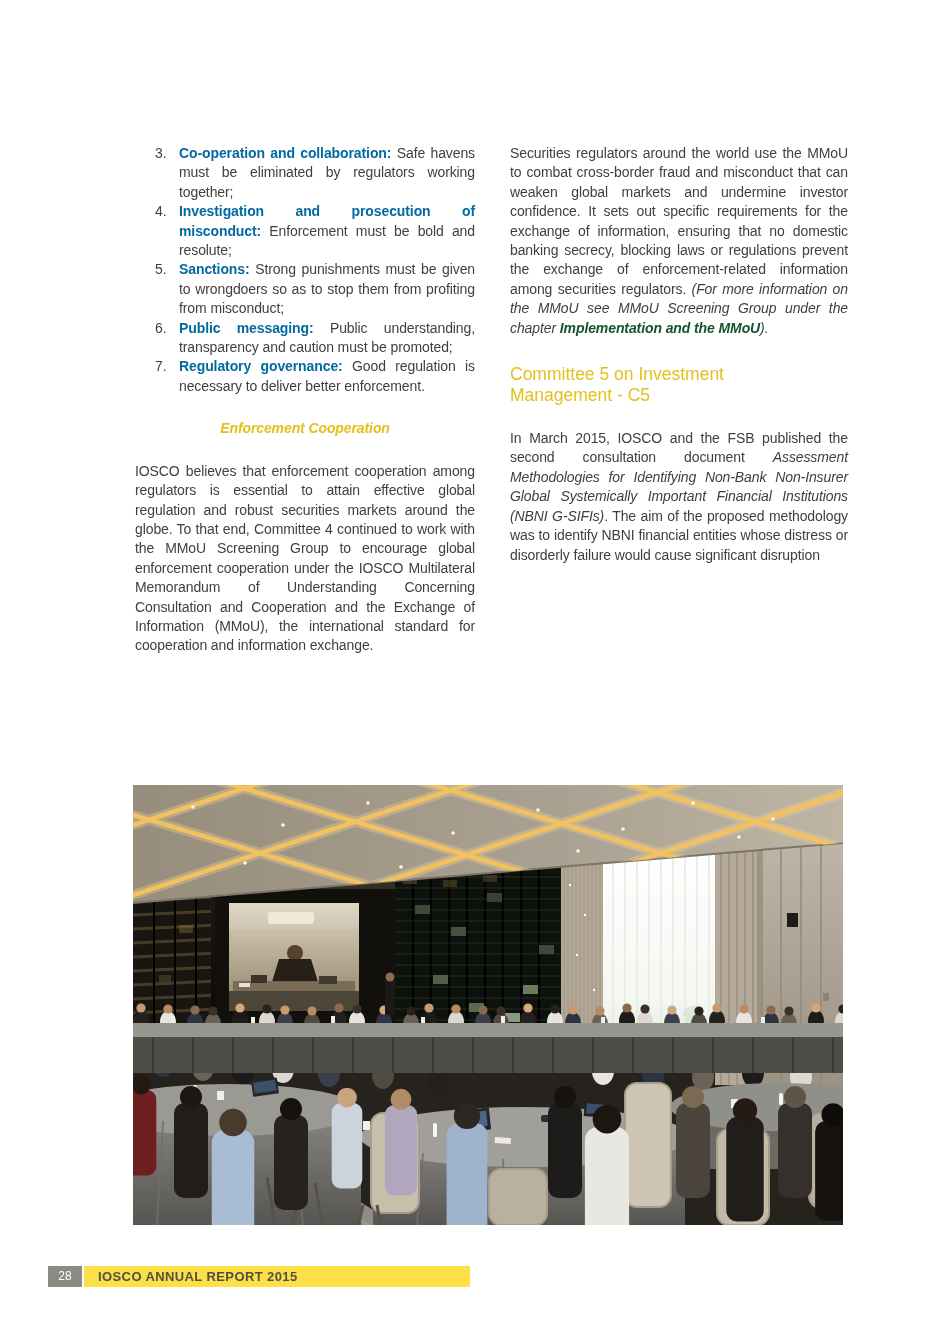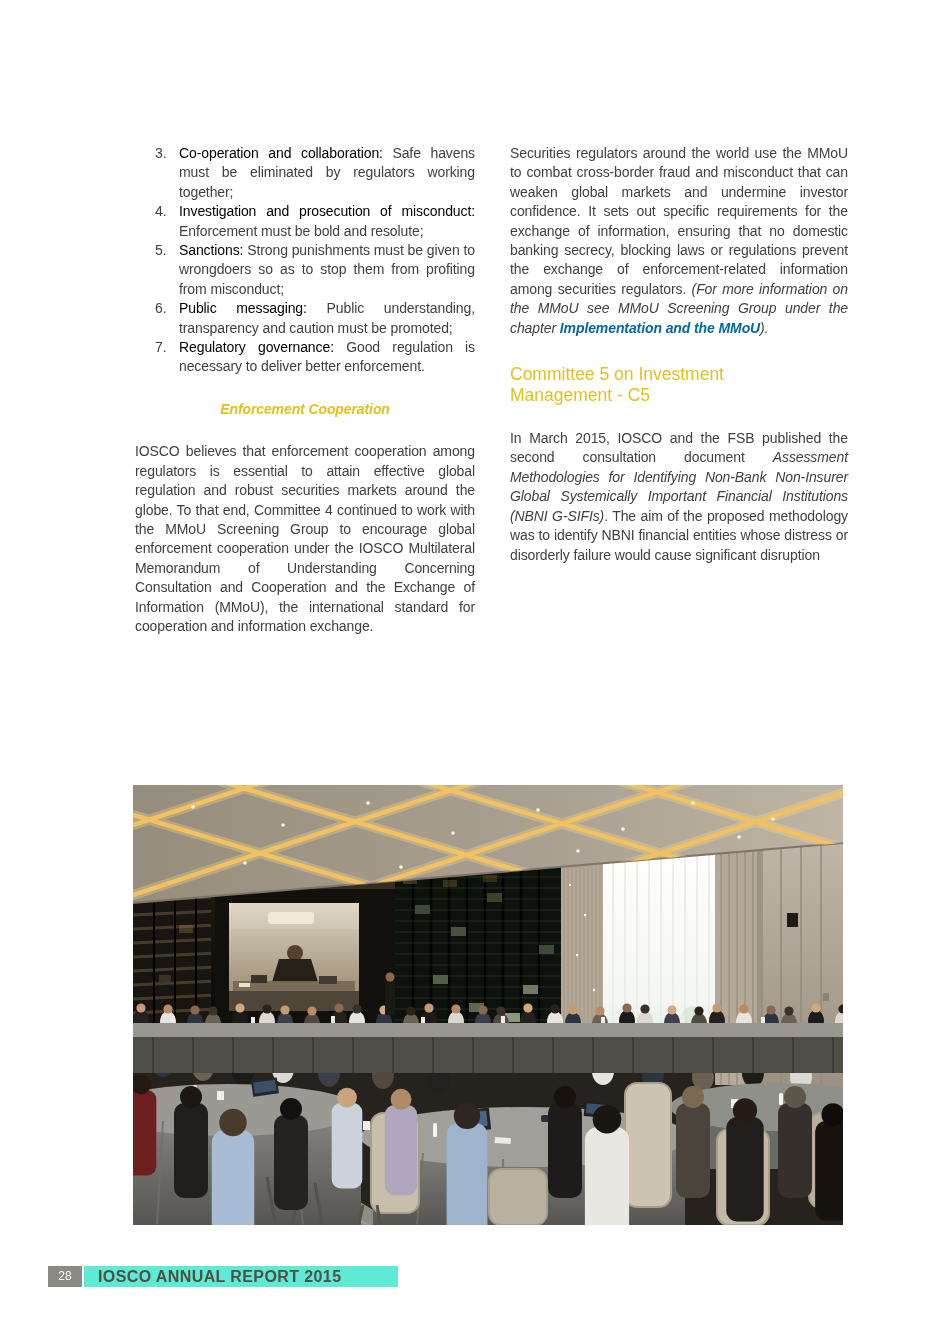--- a/index.html
+++ b/index.html
@@ -7,39 +7,39 @@
     width:935px; height:1322px; position:relative; background:#ffffff;
     font-family:"Liberation Sans", sans-serif; color:#3f3f3f; overflow:hidden;
   }
   .col { position:absolute; top:144px; font-size:14px; line-height:19.4px;
          text-align:justify; letter-spacing:-0.1px; }
   .col-left  { left:135px; width:340px; }
   .col-right { left:510px; width:338px; }
   .list { margin-left:20px; }
   .li { position:relative; padding-left:24px; }
   .li .num { position:absolute; left:0; top:0; }
-  b, .b { font-weight:normal; color:#000000; }
+  b, .b { font-weight:bold; color:#0369a1; }
   .para { margin-top:23px; }
   .yellow-sub { color:#e3c01d; font-style:italic; font-weight:bold; margin-top:23px; text-align:center; }
   .yellow-sub.just { text-align:justify; }
   .h2 { color:#e3c01d; font-weight:normal; font-size:17.5px; line-height:21px;
         margin-top:26px; text-align:left; letter-spacing:0; }
   .h2 span { display:block; }
   .chair-block { text-align:left; line-height:18.7px; margin-top:3px; }
   .it { font-style:italic; }
-  .bit { font-style:italic; font-weight:bold; color:#0369a1; }
+  .bit { font-style:italic; font-weight:bold; color:#14532d; }
   .photo { position:absolute; left:133px; top:785px; width:710px; height:440px;
            overflow:hidden; background:#1a1713; }
   .photo svg { display:block; width:710px; height:440px; }
   .footer { position:absolute; left:12px; top:1266px; width:935px; height:21px; }
   .page-num { position:absolute; left:36px; top:0; width:34px; height:21px;
               background:#8b8b83; color:#ffffff; font-size:12px; line-height:21px;
               text-align:center; }
-  .footer-bar { position:absolute; left:72px; top:0; width:314px; height:21px;
-                background:#5eead4; color:#514f44; font-size:16px; font-weight:bold;
+  .footer-bar { position:absolute; left:72px; top:0; width:386px; height:21px;
+                background:#fde047; color:#514f44; font-size:13px; font-weight:bold;
                 line-height:21px; padding-left:14px; box-sizing:border-box;
                 letter-spacing:0.4px; }
 </style>
 </head>
 <body>
 
 <div class="col col-left">
   <div class="list">
     <div class="li">
       <span class="num">3.</span><b>Co-operation and collaboration:</b><span> Safe havens must be eliminated by regulators working together;</span>

